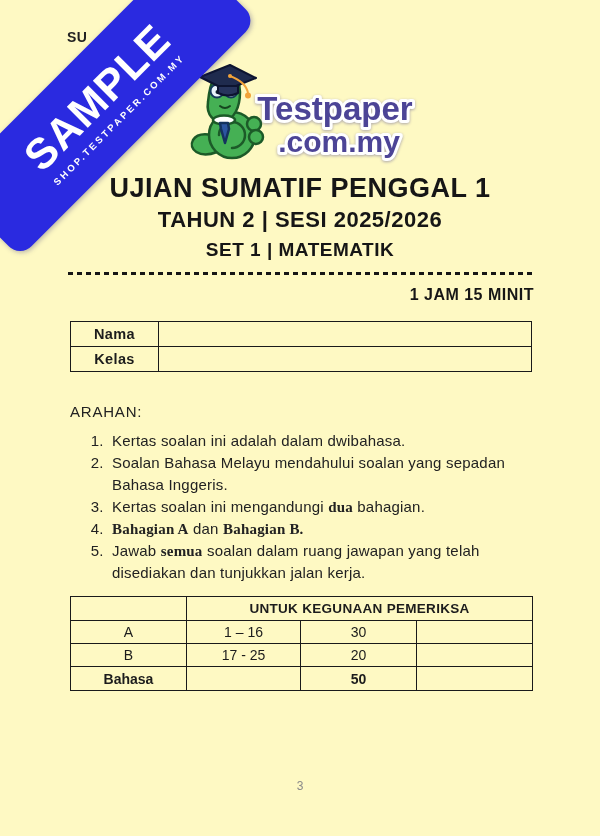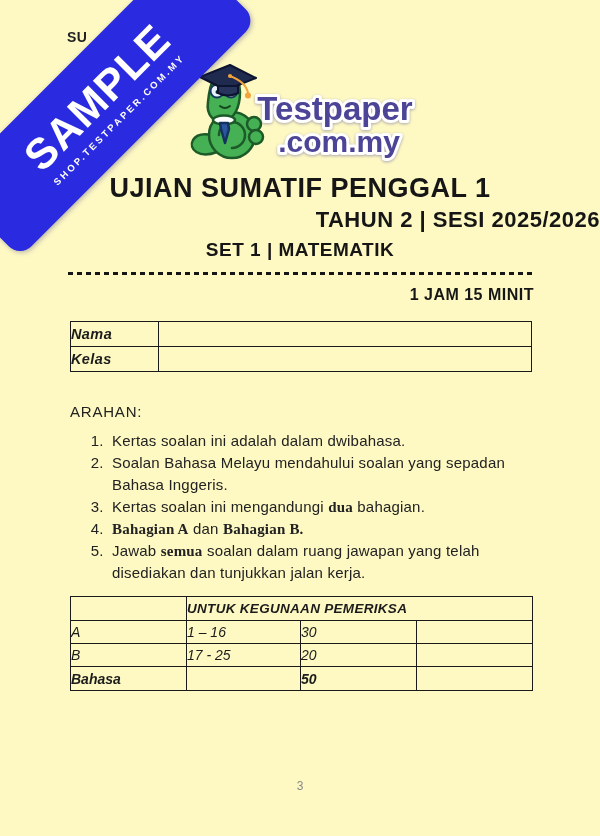--- a/index.html
+++ b/index.html
@@ -48,35 +48,35 @@
   }
   .wm-line1 { font-size:33px; }
   .wm-line2 { font-size:30px; }
 
   
   .title-1, .title-2, .title-3 {
     position:absolute; left:0; width:100%; text-align:center; font-weight:bold;
     letter-spacing:0.5px; color:#161616;
   }
   .title-1 { top:173px; font-size:27px; }
-  .title-2 { top:207px; font-size:22px;text-align:right; }
+  .title-2 { top:207px; font-size:22px; }
   .title-3 { top:239px; font-size:19px; }
 
   .divider {
     position:absolute; top:272px; left:68px; width:464px; height:3px;
     background:repeating-linear-gradient(to right, #161616 0 5px, transparent 5px 9px);
   }
   .duration {
     position:absolute; top:286px; right:66px; font-size:16px; font-weight:bold;
     letter-spacing:0.5px; color:#161616;
   }
 
   
   table { border-collapse:collapse; table-layout:fixed; }
-  td, th { border:1.6px solid #1a1a1a; font-size:14px; text-align:left; vertical-align:middle;font-style:italic; }
+  td, th { border:1.6px solid #1a1a1a; font-size:14px; text-align:center; vertical-align:middle; }
 
   .student-table { position:absolute; top:321px; left:70px; width:462px; }
   .student-table th { width:88px; font-size:14.5px; font-weight:bold; height:25px; letter-spacing:0.4px; }
   .student-table td { height:25px; }
 
   
   .arahan-heading {
     position:absolute; top:403px; left:70px; font-size:15px; letter-spacing:0.8px; color:#222;
   }
   .instruction-list {

